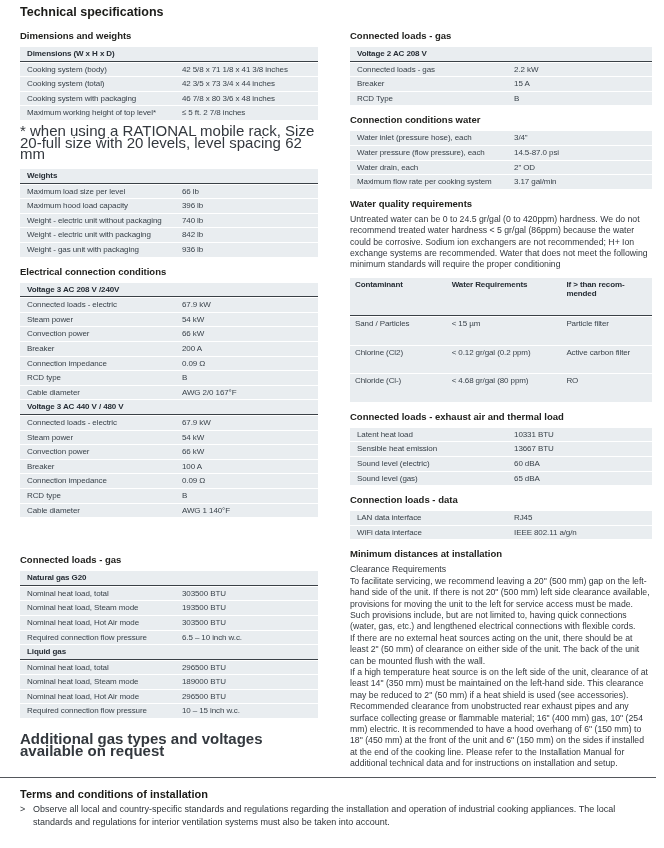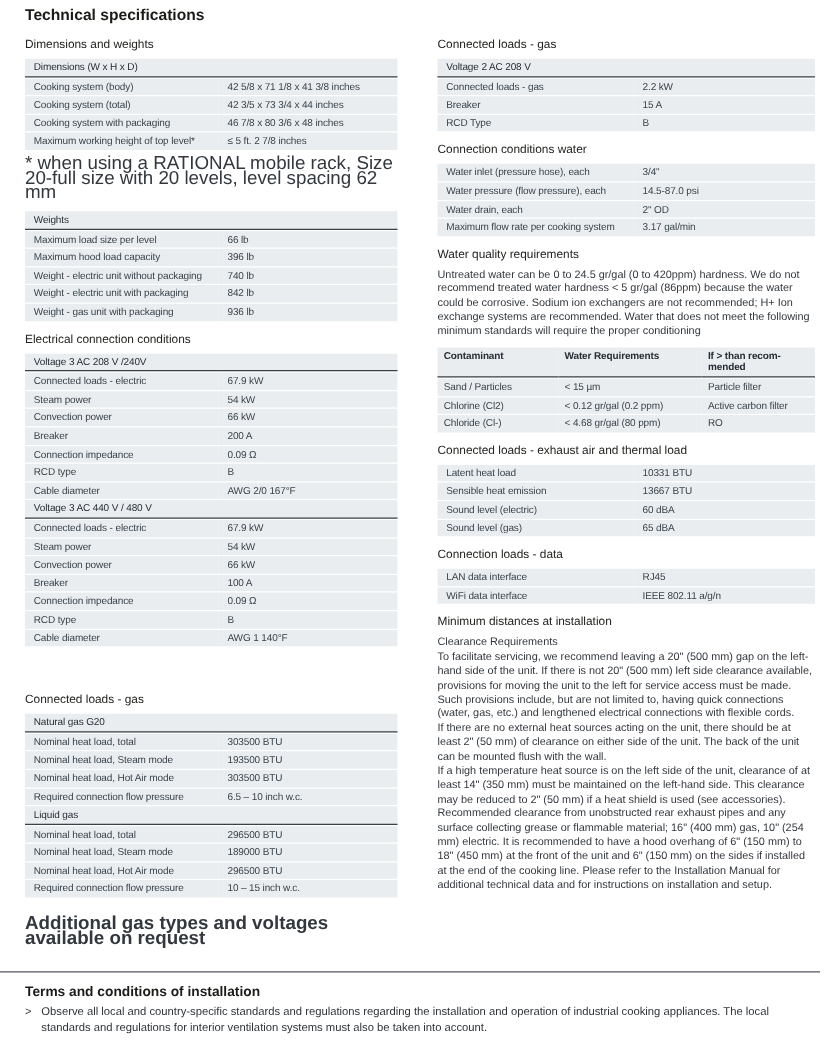--- a/index.html
+++ b/index.html
@@ -5,27 +5,27 @@
   html,body { margin:0; padding:0; background:#ffffff; }
   body { font-family:"Liberation Sans", sans-serif; }
   .page { position:relative; width:656px; height:848px; background:#ffffff; overflow:hidden; }
 
   .doc-title { position:absolute; left:20px; top:5px; font-size:12.5px; font-weight:bold; color:#1b1b18; }
 
   .col { position:absolute; top:30px; }
   .col-left  { left:20px;  width:298px; }
   .col-right { left:350px; width:302px; }
 
-  .section-heading { font-size:9.5px; font-weight:normal; color:#22221f; margin:8px 0 5px; }
+  .section-heading { font-size:9.5px; font-weight:bold; color:#22221f; margin:8px 0 5px; }
   .col .block:first-child { margin-top:0; }
 
   .spec-table { width:100%; border-collapse:separate; border-spacing:0 1px; table-layout:fixed; margin:0 0 4px 0; }
   .spec-table td { background:#e9edf0; font-size:8px; color:#3a434b; padding:2px 6px 2px 7px; vertical-align:top; line-height:1.2; white-space:nowrap; letter-spacing:-0.1px; }
-  .group-header-row td { font-weight:normal; color:#262d35; border-bottom:1.5px solid #3a4046; }
-  .table3 td { padding:2px 4px 2px 5px; }
+  .group-header-row td { font-weight:bold; color:#262d35; border-bottom:1.5px solid #3a4046; }
+  .table3 td { padding:2px 4px 16px 5px; }
   .table3 .header-cell { white-space:normal; font-weight:bold; color:#262d35; border-bottom:1.5px solid #3a4046; line-height:1.2; }
 
   .note { font-size:15px; color:#33383e; line-height:11.7px; margin:4px 0 8px; }
   .paragraphs { margin:1px 0 6px; }
   .para { font-size:8.7px; color:#33383e; line-height:11.4px; }
 
   .col-left .block-6 { margin-top:36px; }
   .col-left .block-8 { margin-top:14px;font-weight:bold; }
 
   .footer { position:absolute; left:0; top:777px; width:664px; }

